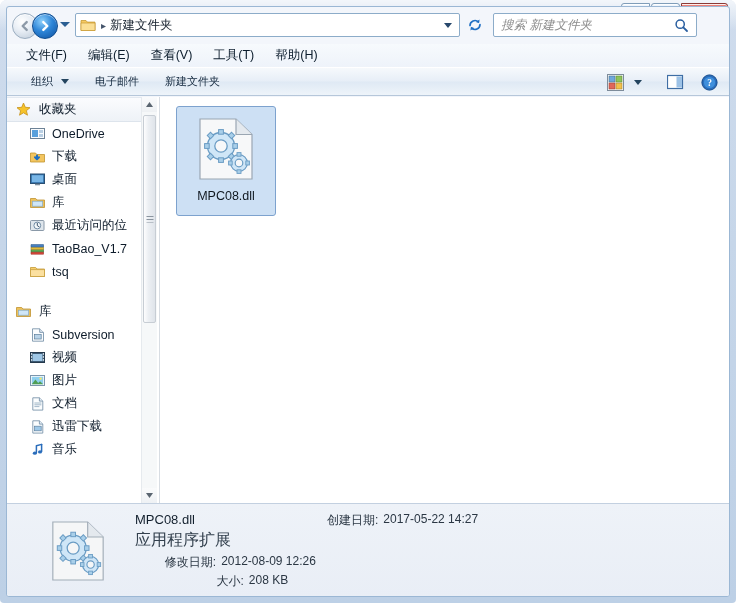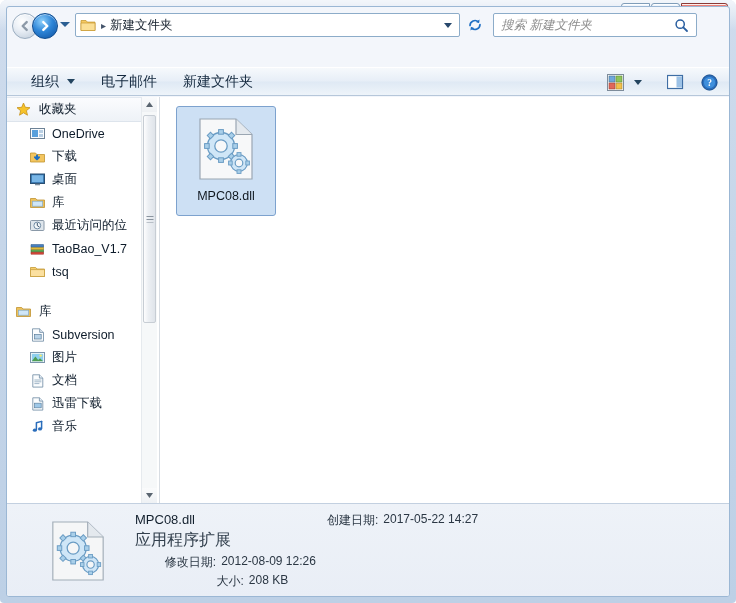--- a/index.html
+++ b/index.html
@@ -136,21 +136,21 @@
   .cmdbar{
     position:absolute;left:0;top:60px;width:724px;height:29px;
     box-sizing:border-box;
     background:linear-gradient(180deg,#f6f9fc 0%,#e7eef7 48%,#dfe9f4 52%,#eef4fa 100%);
     border-top:1px solid #ffffff;
     border-bottom:1px solid #b6c7da;
     display:flex;align-items:center;
   }
   .cmd-item{
     display:flex;align-items:center;gap:4px;
-    padding:4px 8px;color:#13283e;font-size:14px;white-space:nowrap;
+    padding:4px 8px;color:#13283e;font-size:11px;white-space:nowrap;
   }
   .cmd-item.first{margin-left:16px;}
   .cmd-caret{
     width:0;height:0;border-left:4px solid transparent;border-right:4px solid transparent;
     border-top:5px solid #23445f;margin-left:4px;
   }
   .cmd-right{position:absolute;right:8px;top:0;height:29px;display:flex;align-items:center;gap:0;}
   .cmd-icon-btn{width:28px;height:24px;display:flex;align-items:center;justify-content:center;}
 
   
@@ -305,20 +305,27 @@
 
       <div class="search-box">
         <span class="search-ph">搜索 新建文件夹</span>
         <svg class="search-icon" width="15" height="15" viewBox="0 0 15 15">
           <circle cx="6.2" cy="6.2" r="4.1" fill="none" stroke="#2a5fa0" stroke-width="1.5"></circle>
           <path d="M9.3 9.3 L13 13" stroke="#2a5fa0" stroke-width="1.8" stroke-linecap="round"></path>
         </svg>
       </div>
     </div>
 
+    <div class="menubar">
+      <div class="menu-item">文件(F)</div>
+      <div class="menu-item">编辑(E)</div>
+      <div class="menu-item">查看(V)</div>
+      <div class="menu-item">工具(T)</div>
+      <div class="menu-item">帮助(H)</div>
+    </div>
 
     <div class="cmdbar">
       <div class="cmd-item first">
         <span>组织</span>
         <span class="cmd-caret"></span>
       </div>
 
 
       <div class="cmd-item" style="margin-left:10px;">
         <span>电子邮件</span>
@@ -463,20 +470,37 @@
             <span class="ic">
               <svg width="14" height="14" viewBox="0 0 14 14">
                 <path d="M1.5 0.8h7.2l3.8 3.6v8.8H1.5z" fill="#fafcfe" stroke="#7c95ac" stroke-width=".9"></path>
                 <path d="M8.7 0.8v3.6h3.8" fill="#dfe9f2" stroke="#7c95ac" stroke-width=".9"></path>
                 <rect x="3.6" y="6.6" width="6.6" height="4.4" fill="#b9d3e8" stroke="#5b7e9c" stroke-width=".7"></rect>
               </svg>
             </span>
             <span class="np-label">Subversion</span>
           </div>
 
+          <div class="np-row">
+            <span class="ic">
+              <svg width="15" height="13" viewBox="0 0 15 13">
+                <rect x="0.5" y="1.5" width="14" height="10" fill="#3d5a74" stroke="#25394c"></rect>
+                <rect x="2.6" y="3" width="9.8" height="7" fill="#9fc7e6"></rect>
+                <g fill="#eef4f9">
+                  <rect x="1" y="2.2" width="1.2" height="1.5"></rect>
+                    <rect x="1" y="5.2" width="1.2" height="1.5"></rect>
+                    <rect x="1" y="8.2" width="1.2" height="1.5"></rect>
+                  <rect x="12.8" y="2.2" width="1.2" height="1.5"></rect>
+                    <rect x="12.8" y="5.2" width="1.2" height="1.5"></rect>
+                    <rect x="12.8" y="8.2" width="1.2" height="1.5"></rect>
+                </g>
+              </svg>
+            </span>
+            <span class="np-label">视频</span>
+          </div>
 
           <div class="np-row">
             <span class="ic">
               <svg width="15" height="13" viewBox="0 0 15 13">
                 <rect x="0.5" y="1.5" width="14" height="10" fill="#f7fafc" stroke="#7c95ac"></rect>
                 <rect x="1.8" y="2.8" width="11.4" height="7.4" fill="#8fd0ef"></rect>
                 <path d="M1.8 10.2 L5.4 5.6 L8.2 9 L10 7.2 L13.2 10.2 Z" fill="#4f9e55"></path>
                 <circle cx="10.6" cy="4.6" r="1.2" fill="#fbe86a"></circle>
               </svg>
             </span>

